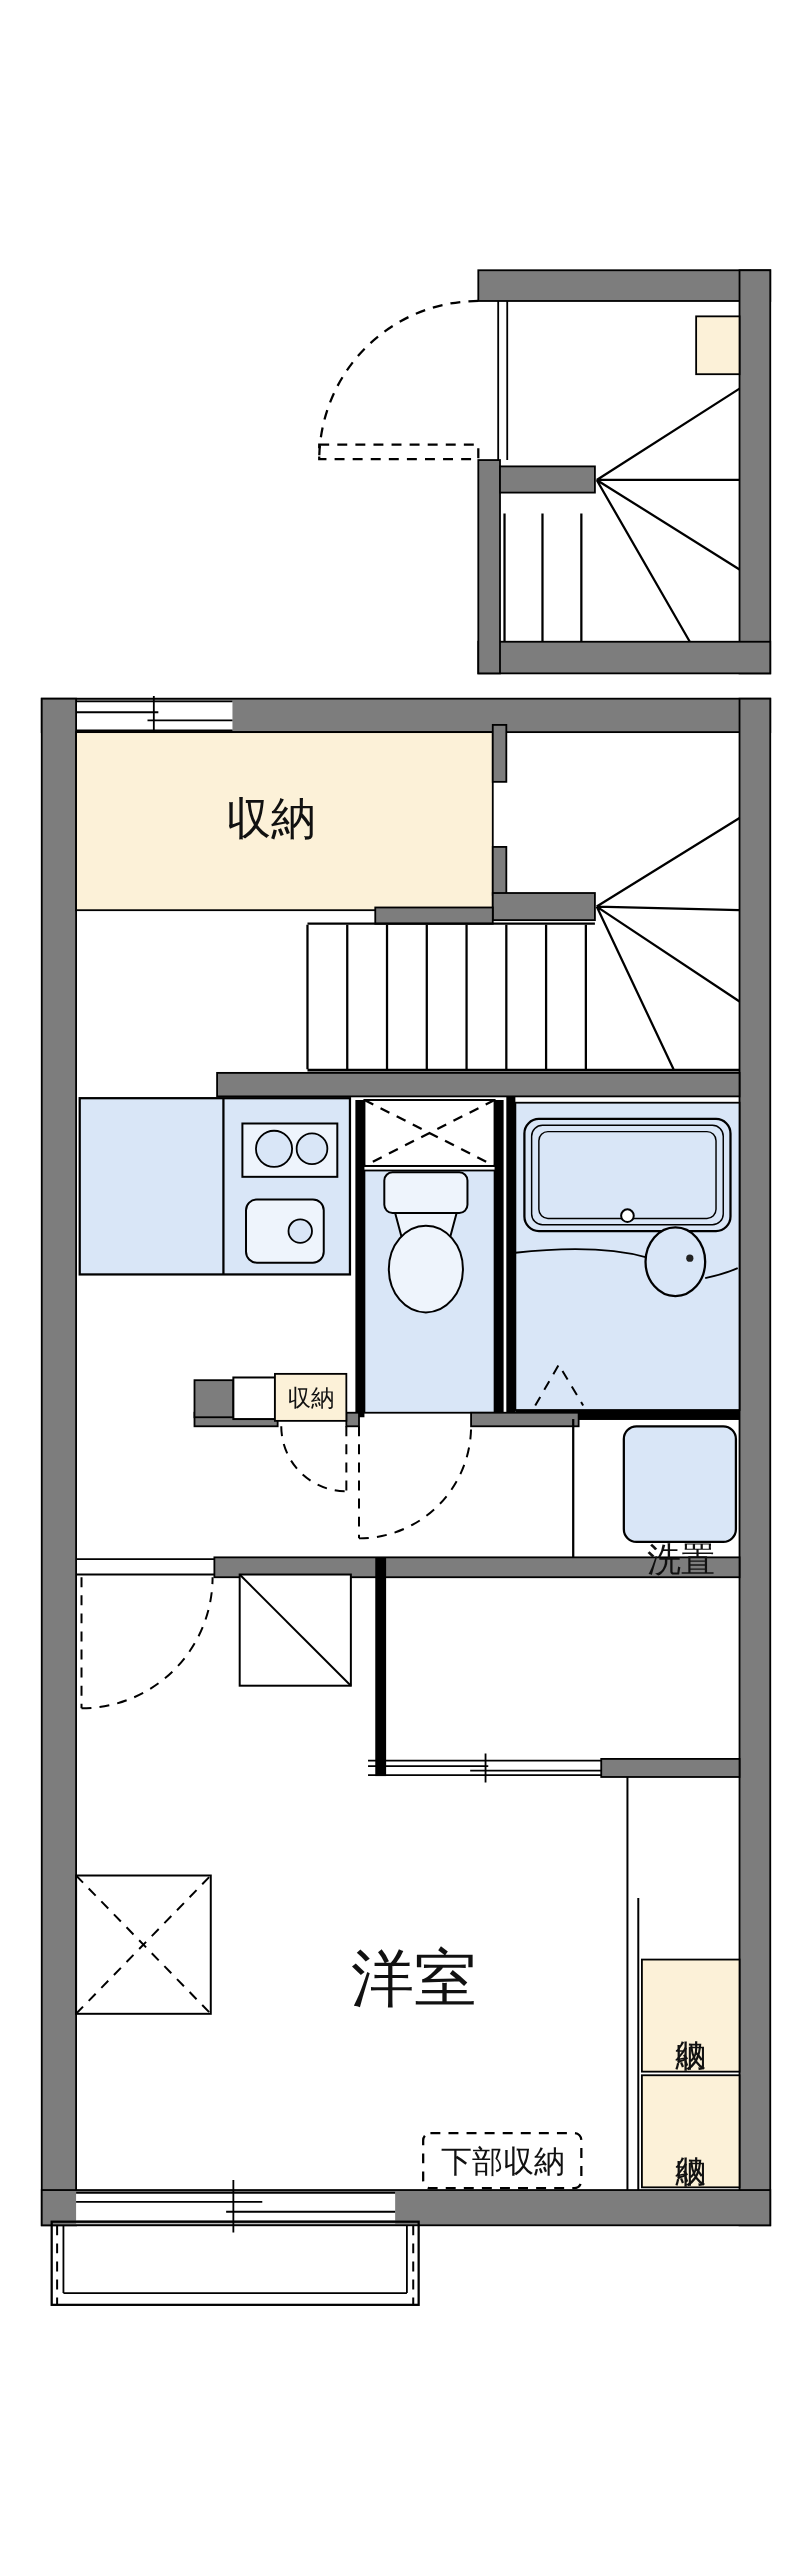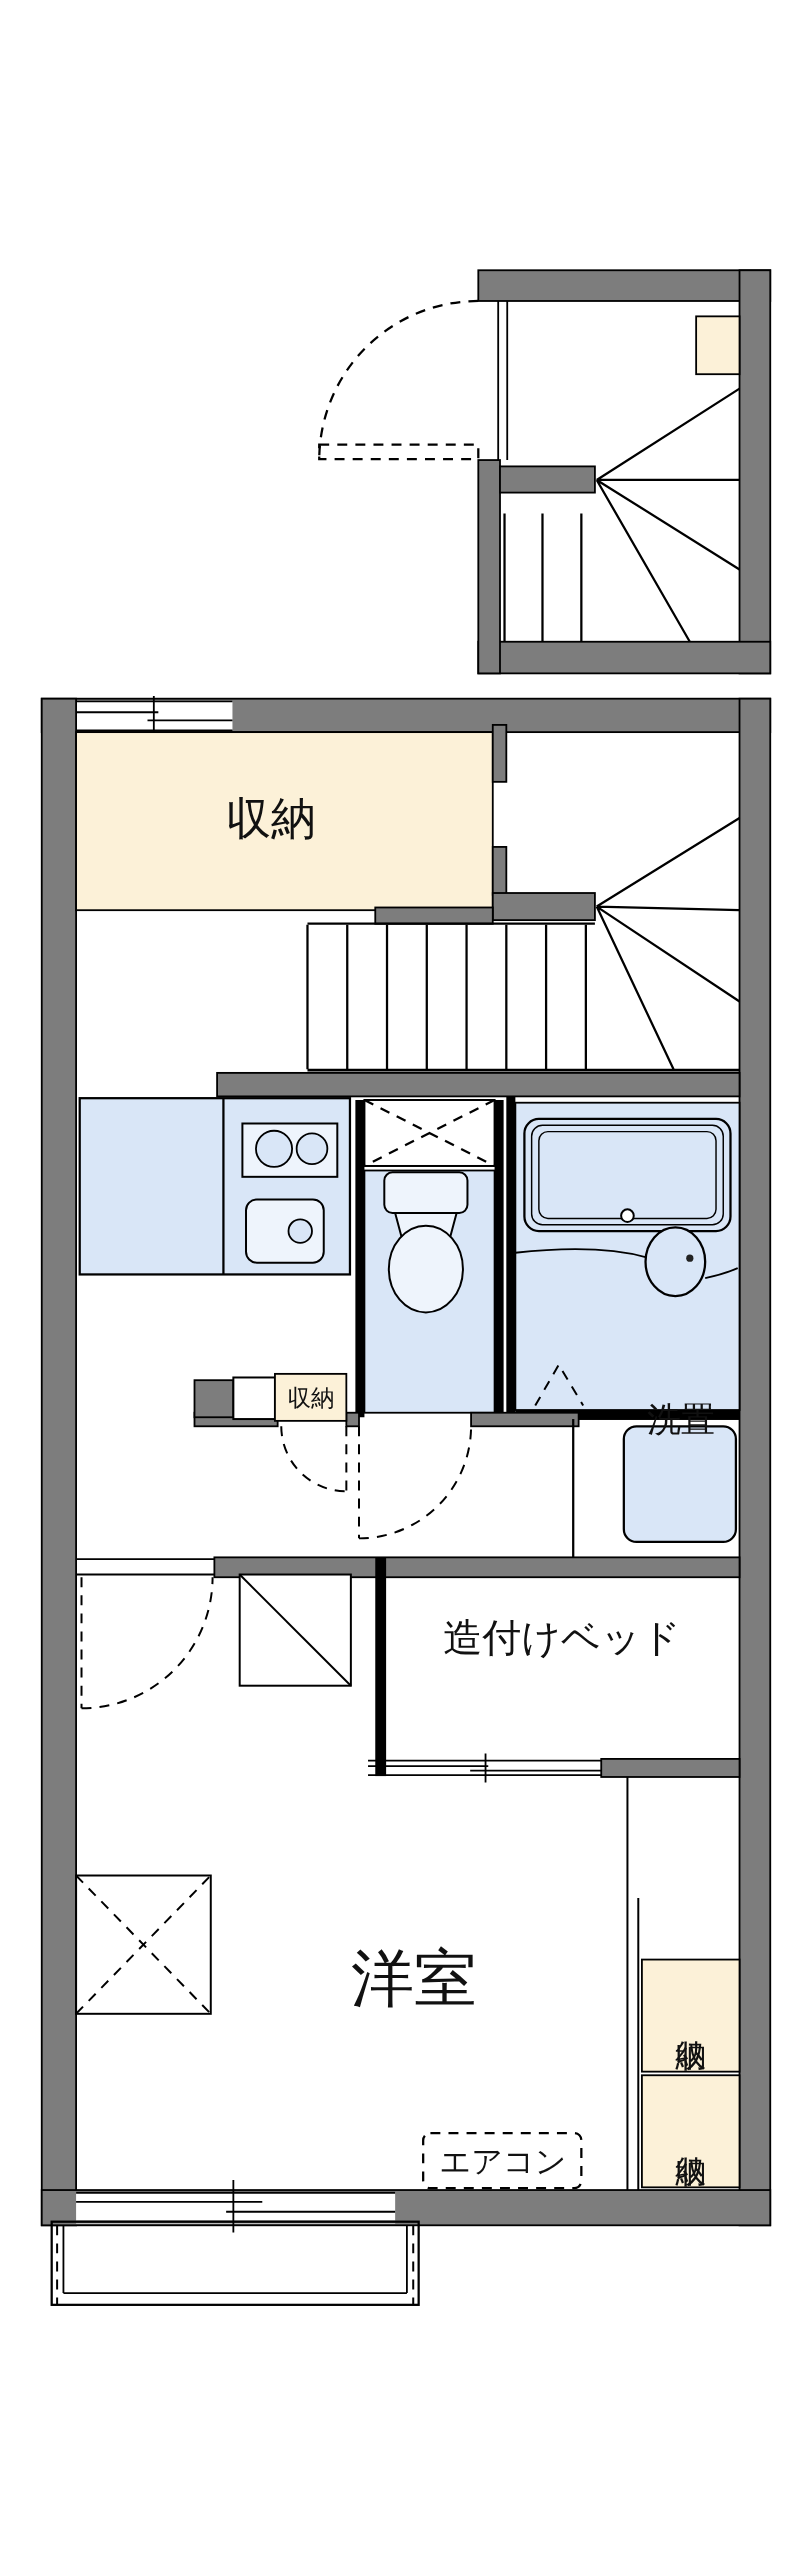--- a/index.html
+++ b/index.html
@@ -162,20 +162,19 @@
 
     <g>
       <rect class="ln" stroke-width="2.5" x="57" y="2458" width="406" height="92" fill="#fff"></rect>
       <path class="ln" stroke-width="2" d="M70,2462 V2537 M450,2462 V2537 M70,2537 H450"></path>
       <path class="dash" stroke-width="2.2" stroke-dasharray="8 7" d="M63,2462 V2550 M457,2462 V2550"></path>
     </g>
   </svg>
 
   <div class="lbl" style="left:271px;top:819px;font-size:45px;">収納</div>
   <div class="lbl" style="left:311px;top:1398px;font-size:23.5px;">収納</div>
-  <div class="lbl" style="left:681px;top:1420px;font-size:34px;">洗置</div>
-  <div class="lbl" style="left:562px;top:1638px;font-size:39px;">造付けベッド</div>
+  <div class="lbl" style="left:681px;top:1560px;font-size:34px;">洗置</div>
   <div class="lbl" style="left:414px;top:1931px;font-size:63px;margin-top:48px;">洋室</div>
-  <div class="lbl" style="left:503px;top:2161px;font-size:31px;">エアコン</div>
+  <div class="lbl" style="left:503px;top:2161px;font-size:31px;">下部収納</div>
   <div class="lbl vert" style="left:691px;top:2016px;font-size:31px;">収納</div>
   <div class="lbl vert" style="left:691px;top:2132px;font-size:31px;">収納</div>
 </div>
 
 
 </body></html>

